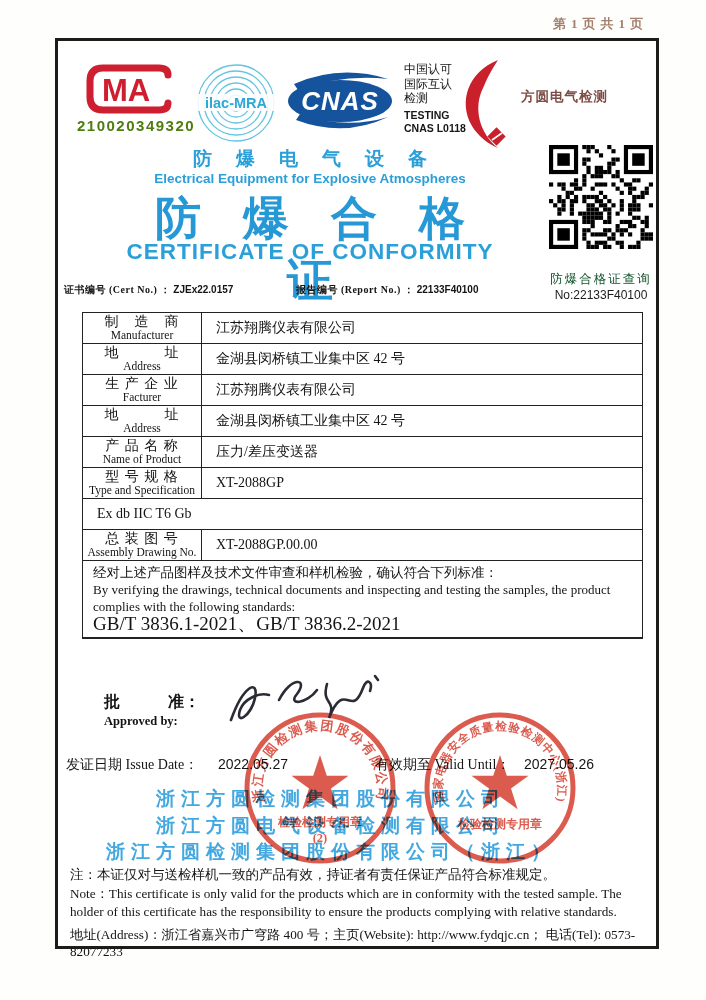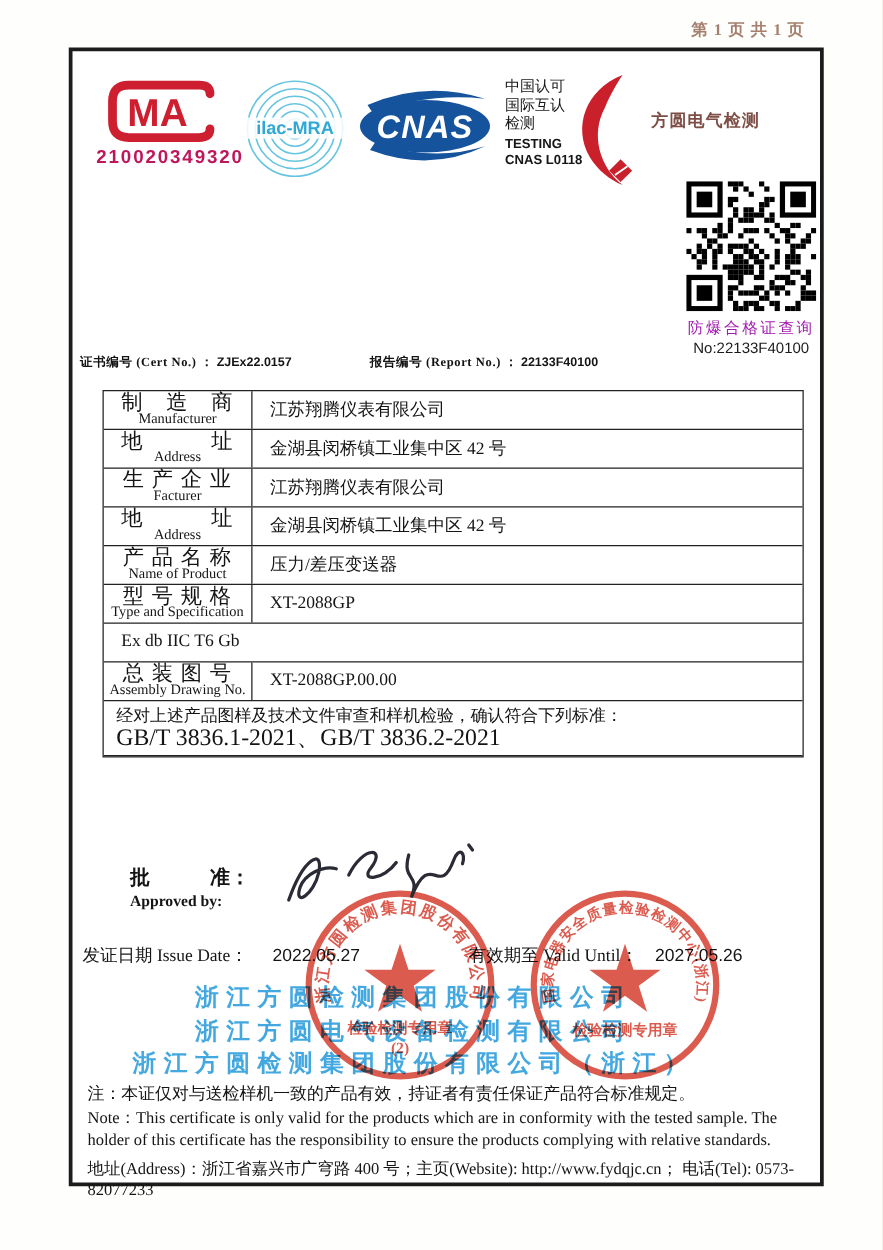--- a/index.html
+++ b/index.html
@@ -4,54 +4,54 @@
 <style>
   * { margin:0; padding:0; box-sizing:border-box; }
   html,body { width:706px; height:1000px; background:#e9e7e2; }
   .page { position:relative; width:706px; height:1000px; background:#fefefc;
           font-family:"Liberation Serif","DejaVu Serif",serif; color:#141414; overflow:hidden; }
   .abs { position:absolute; }
   .frame { left:55px; top:38px; width:604px; height:911px; border:3px solid #1c1c1c; background:#fff; }
   .pagination { right:58px; top:15px; font-size:13px; letter-spacing:5px; color:#a5806e; font-weight:600;margin-left:43px; }
 
   
-  .cma-num { left:77px; top:117px; color:#be185d; font-weight:700; font-size:15px; letter-spacing:1.5px;
+  .cma-num { left:77px; top:117px; color:#4d7c0f; font-weight:700; font-size:15px; letter-spacing:1.5px;
              font-family:"Liberation Sans",sans-serif; }
   .cnas-text { left:404px; top:62px; font-family:"Liberation Sans",sans-serif; color:#161616; }
   .cnas-text .cn { font-size:12px; line-height:14.5px; font-weight:400; }
   .cnas-text .en { font-size:10.5px; line-height:13px; font-weight:800; margin-top:3px; }
   .fy-label { left:521px; top:88px; font-size:13.5px; letter-spacing:1px; color:#7e4e46; font-weight:600; }
 
   
   .titleblock { left:70px; top:0; width:480px; text-align:center; color:#2a9fd8; }
   .t-cn  { position:absolute; left:0; top:146px; width:100%; font-size:19px; font-weight:700;
            letter-spacing:24px; padding-left:24px; }
   .t-en  { position:absolute; left:0; top:171px; width:100%; font-size:13.5px; font-weight:700;
            font-family:"Liberation Sans",sans-serif; }
   .t-big { position:absolute; left:0; top:188px; width:100%; font-size:46px; font-weight:700;
            letter-spacing:42px; padding-left:42px; color:#2798d6; }
   .t-big-en { position:absolute; left:0; top:239px; width:100%; font-size:22.5px; letter-spacing:1px;
            font-weight:600; font-family:"Liberation Sans",sans-serif; }
 
   
   .qr-wrap { left:548px; top:145px; width:106px; text-align:center; }
-  .qr-cap { font-size:12.5px; letter-spacing:2px; margin-top:0; color:#a21caf; }
+  .qr-cap { font-size:12.5px; letter-spacing:2px; margin-top:18px; color:#14532d; }
   .qr-num { font-size:12px; color:#1b1b1b; font-family:"Liberation Sans",sans-serif; }
 
   
   .numrow { left:64px; top:283px; width:580px; font-size:10px; font-weight:600; }
   .numrow .lab { letter-spacing:.5px; }
   .numrow .val { font-weight:600; font-family:"Liberation Sans",sans-serif; }
 
   
   .cert-table { left:82px; top:312px; width:561px; border:1.5px solid #222; background:transparent; }
   .trow { display:flex; border-bottom:1.5px solid #222; min-height:31px; }
   .tlabel { width:119px; border-right:1.5px solid #222; text-align:center; padding:1px 2px;
             display:flex; flex-direction:column; justify-content:center; }
-  .tlabel .cn { font-size:17px; letter-spacing:1px; line-height:15px; }
+  .tlabel .cn { font-size:14px; letter-spacing:1px; line-height:15px; }
   .tlabel .en { font-size:11.5px; line-height:13px; }
   .tvalue { flex:1; display:flex; align-items:center; padding:2px 0 2px 14px; font-size:14px; }
   .tspan { border-bottom:1.5px solid #222; padding:3px 10px 4px 10px; }
   .std-cn  { font-size:13.5px; line-height:18px; }
   .std-en  { font-size:13px; line-height:16.5px; }
   .std-list{ font-size:19px; line-height:18px; }
   .tremarks { padding:3px 10px 5px 10px; }
   .rem-line { font-size:13.5px; line-height:23px; }
 
   
@@ -118,20 +118,26 @@
     <div class="en" style="margin-top:0;">CNAS L0118</div>
   </div>
 
   <svg class="abs" style="left:452px;top:56px;" width="64" height="96" viewBox="0 0 64 96">
     <path d="M46,4 C16,16 6,46 20,70 C26,80 36,88 46,92 C28,78 20,52 32,30 C36,20 42,10 46,4 Z" fill="#c9202c"></path>
     <rect x="38" y="74" width="13" height="13" transform="rotate(45 44.5 80.5)" fill="#c9202c"></rect>
     <line x1="40" y1="84" x2="50" y2="77" stroke="#fff" stroke-width="1.6"></line>
   </svg>
   <div class="abs fy-label">方圆电气检测</div>
 
+  <div class="abs titleblock" style="height:270px;">
+    <div class="t-cn">防爆电气设备</div>
+    <div class="t-en">Electrical Equipment for Explosive Atmospheres</div>
+    <div class="t-big">防爆合格证</div>
+    <div class="t-big-en">CERTIFICATE OF CONFORMITY</div>
+  </div>
 
   <div class="abs qr-wrap">
     <svg id="qr-svg" width="104" height="104" viewBox="0 0 104 104">
         <rect width="104" height="104" fill="#fff"></rect>
         <rect x="33.28" y="0" width="4.16" height="4.16" fill="#000"></rect>
         <rect x="37.44" y="0" width="4.16" height="4.16" fill="#000"></rect>
         <rect x="41.6" y="0" width="4.16" height="4.16" fill="#000"></rect>
         <rect x="58.24" y="0" width="4.16" height="4.16" fill="#000"></rect>
         <rect x="37.44" y="4.16" width="4.16" height="4.16" fill="#000"></rect>
         <rect x="45.760000000000005" y="4.16" width="4.16" height="4.16" fill="#000"></rect>
@@ -385,20 +391,21 @@
     </div>
     <div class="trow">
       <div class="tlabel">
           <span class="cn">总 装 图 号</span>
           <span class="en">Assembly Drawing No.</span>
         </div>
       <div class="tvalue">XT-2088GP.00.00</div>
     </div>
     <div class="tspan">
       <div class="std-cn">经对上述产品图样及技术文件审查和样机检验，确认符合下列标准：</div>
+      <div class="std-en">By verifying the drawings, technical documents and inspecting and testing the samples, the product complies with the following standards:</div>
       <div class="std-list">GB/T 3836.1-2021、GB/T 3836.2-2021</div>
     </div>
   </div>
 
   <div class="abs appr-cn">批　　　准：</div>
   <div class="abs appr-en">Approved by:</div>
   <svg class="abs sig" width="190" height="78" viewBox="0 0 190 78">
     <g fill="none" stroke="#2b2b36" stroke-width="2.6" stroke-linecap="round">
       <path d="M16,56 C28,22 44,14 40,34 C36,52 20,62 25,46 C29,35 44,28 54,31"></path>
       <path d="M64,36 C76,12 94,14 82,30 C72,42 92,40 102,26"></path>

